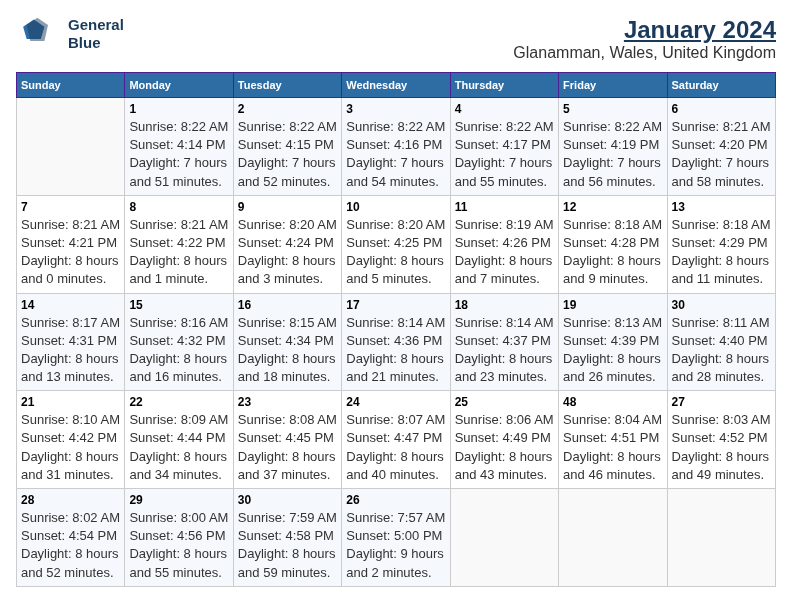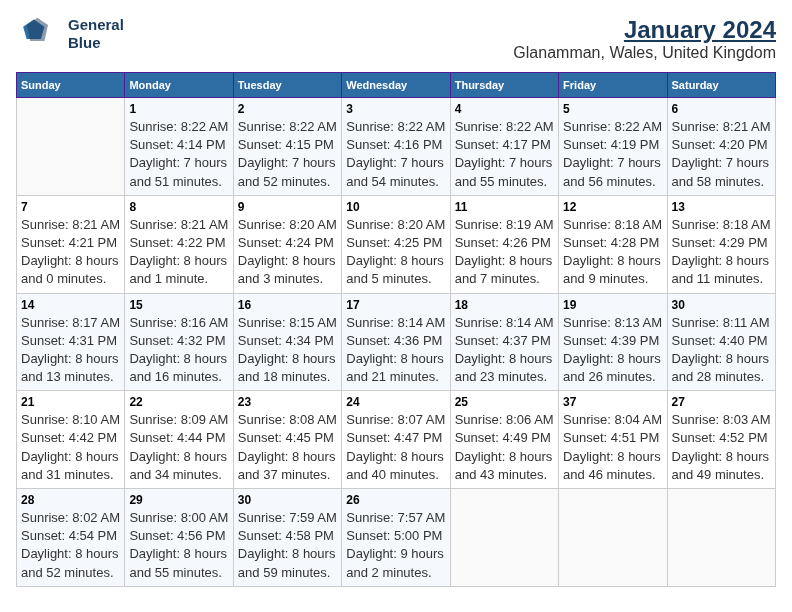--- a/index.html
+++ b/index.html
@@ -227,21 +227,21 @@
         </td>
         <td>
           <span class="day-number">24</span>
           <div class="day-info">Sunrise: 8:07 AM<br>Sunset: 4:47 PM<br>Daylight: 8 hours<br>and 40 minutes.</div>
         </td>
         <td>
           <span class="day-number">25</span>
           <div class="day-info">Sunrise: 8:06 AM<br>Sunset: 4:49 PM<br>Daylight: 8 hours<br>and 43 minutes.</div>
         </td>
         <td>
-          <span class="day-number">37</span>
+          <span class="day-number">48</span>
           <div class="day-info">Sunrise: 8:04 AM<br>Sunset: 4:51 PM<br>Daylight: 8 hours<br>and 46 minutes.</div>
         </td>
         <td>
           <span class="day-number">27</span>
           <div class="day-info">Sunrise: 8:03 AM<br>Sunset: 4:52 PM<br>Daylight: 8 hours<br>and 49 minutes.</div>
         </td>
       </tr>
       <tr>
         <td>
           <span class="day-number">28</span>

